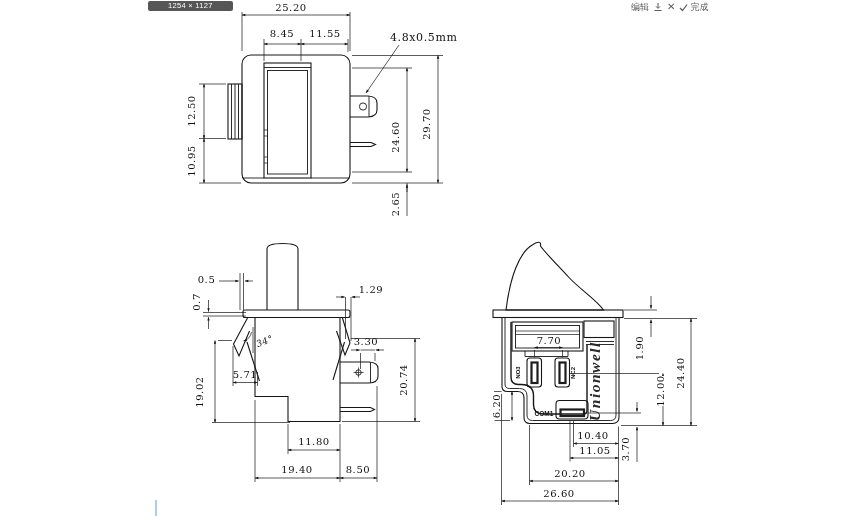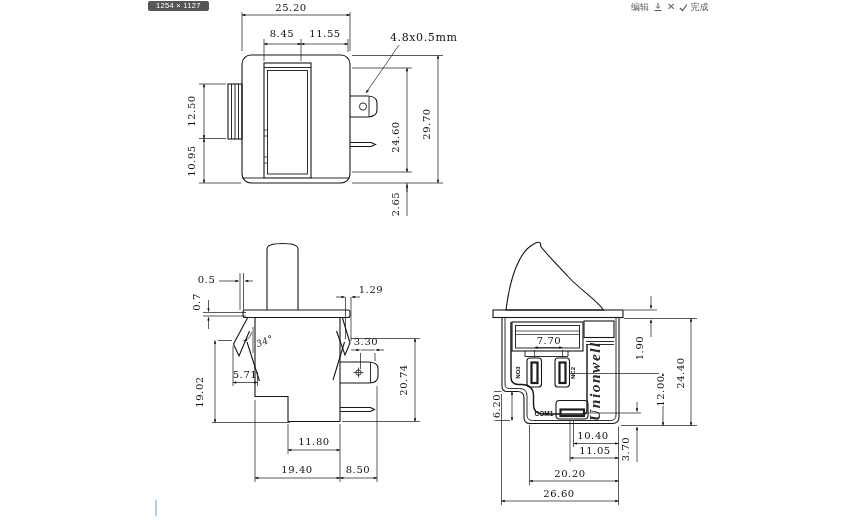--- a/index.html
+++ b/index.html
@@ -1,19 +1,19 @@
 <!DOCTYPE html>
 <html><head>
 <meta charset="utf-8">
 <style>
   html,body{margin:0;padding:0;background:#fff;}
   #stage{position:relative;width:860px;height:520px;background:#fff;overflow:hidden;
          font-family:"Liberation Sans",sans-serif;}
   .badge{position:absolute;left:148px;top:1px;background:rgba(72,72,72,.92);color:#fff;
-         font-size:7.5px;line-height:10px;padding:0 8px;border-radius:2px;letter-spacing:.3px;}
+         font-size:7.5px;line-height:10px;padding:0 20px;border-radius:2px;letter-spacing:.3px;}
   .toolbar{position:absolute;left:631px;top:2px;display:flex;align-items:center;gap:4px;
            color:#5a5a5a;font-size:9px;line-height:10px;}
   .tbtn{display:flex;align-items:center;gap:2px;cursor:default;}
   .xglyph{font-size:10px;color:#5a5a5a;}
   .caret{position:absolute;left:155px;top:500px;width:2px;height:16px;background:#aecde6;}
   svg{position:absolute;left:0;top:0;}
   svg .obj{stroke:#161616;stroke-width:1.1;fill:none;}
   svg .ob2{stroke:#161616;stroke-width:0.9;fill:none;}
   svg .thk{stroke:#161616;stroke-width:1.4;fill:none;}
   svg .dim{stroke:#161616;stroke-width:0.7;fill:none;}

